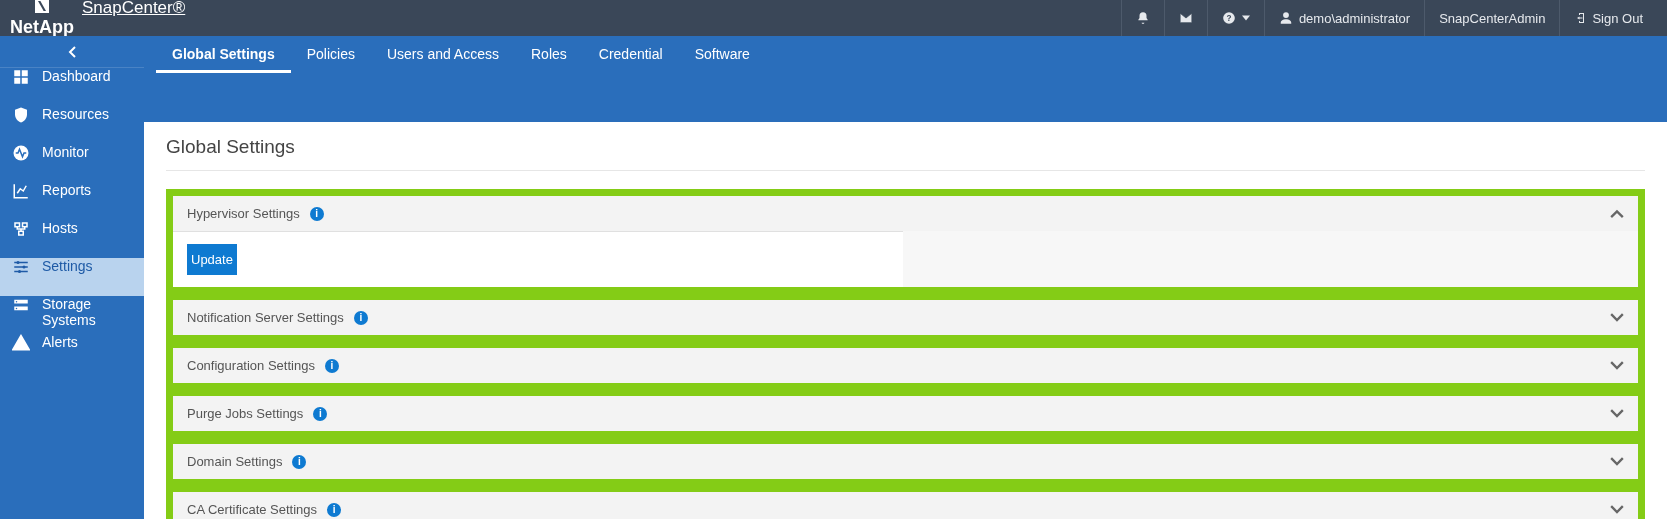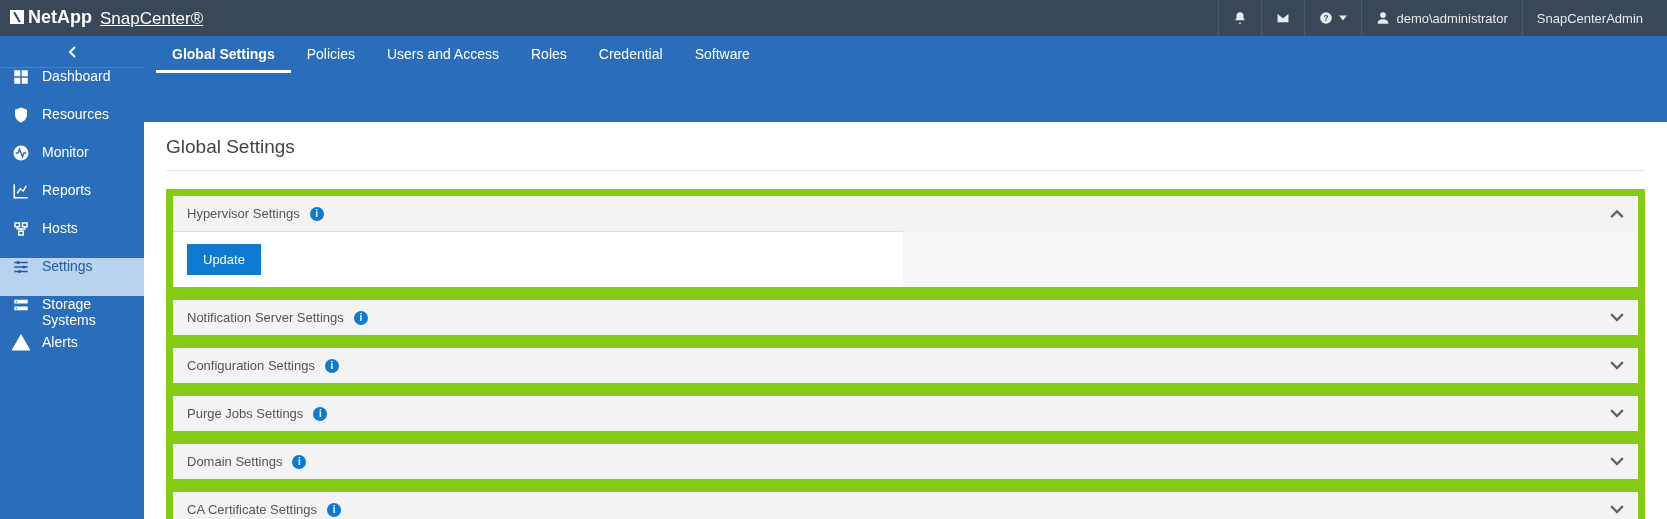--- a/index.html
+++ b/index.html
@@ -13,21 +13,21 @@
   
   .topbar {
     background: #3a4758;
     color: #fff;
     height: 36px;
     display: flex;
     align-items: center;
     padding: 0 10px;
   }
   .brand { display: flex; align-items: baseline; gap: 8px; }
-  .brand-logo { font-weight: 700; font-size: 18px; letter-spacing: 0; display:flex; align-items:center; gap:4px;}
+  .brand-logo { font-weight: 700; font-size: 18px; letter-spacing: 0; display:flex; align-items:center; gap:4px;flex-direction:column;}
   .brand-n { display:inline-block; width:14px; height:14px; background:#fff; position:relative; }
   .brand-n::after{content:"";position:absolute;left:3px;top:2px;width:8px;height:10px;background:#3a4758;clip-path:polygon(0 0,30% 0,100% 100%,70% 100%);}
   .brand-product { font-size: 17px; font-weight: 400; text-decoration: underline; }
   .topbar-spacer { flex: 1; }
   .topbar-item {
     height: 36px;
     display: flex;
     align-items: center;
     padding: 0 14px;
     border-left: 1px solid #4d5a6b;
@@ -96,21 +96,21 @@
   .chev{ width:14px; height:14px; }
   .chev svg{ stroke:#666; stroke-width:2; fill:none; }
   .accordion-body{
     background:#fff; border-top:1px solid #e0e0e0;
     padding:12px 14px; display:flex; align-items:center; gap:10px;
     width:730px;
   }
   .accordion-body label{ font-size:13px; color:#333; display:flex; align-items:center; gap:8px;}
   input[type=checkbox]{ width:15px; height:15px; accent-color:#0e7ad1; }
   .btn-primary{
-    background:#0e7ad1; color:#fff; border:none; padding:8px 16px;
+    background:#0e7ad1; color:#fff; border:none; padding:8px 4px;
     font-size:13px; cursor:pointer;
   }
 </style>
 </head>
 <body>
 
 <div class="topbar">
   <div class="brand">
     <span class="brand-logo">
       <span class="brand-n"></span>
@@ -139,20 +139,26 @@
       </svg>
   </div>
   <div class="topbar-item">
     <svg width="14" height="14" viewBox="0 0 24 24">
         <path d="M12 12a5 5 0 100-10 5 5 0 000 10zm0 2c-5 0-9 2.5-9 6v2h18v-2c0-3.5-4-6-9-6z"></path>
       </svg>
     <span>demo\administrator</span>
   </div>
   <div class="topbar-item">
     <span>SnapCenterAdmin</span>
+  </div>
+  <div class="topbar-item">
+    <svg width="12" height="14" viewBox="0 0 24 24">
+        <path d="M10 2h10v20H10v-4h2v2h6V4h-6v2h-2V2zm1 7l-5 3 5 3v-2h6v-2h-6V9z"></path>
+      </svg>
+    <span>Sign Out</span>
   </div>
 </div>
 
 <div class="shell">
   <div class="sidebar">
     <div class="sidebar-toggle">
       <svg width="10" height="12" viewBox="0 0 8 12">
           <path d="M7 1L2 6l5 5" stroke="#fff" stroke-width="2" fill="none"></path>
         </svg>
     </div>

